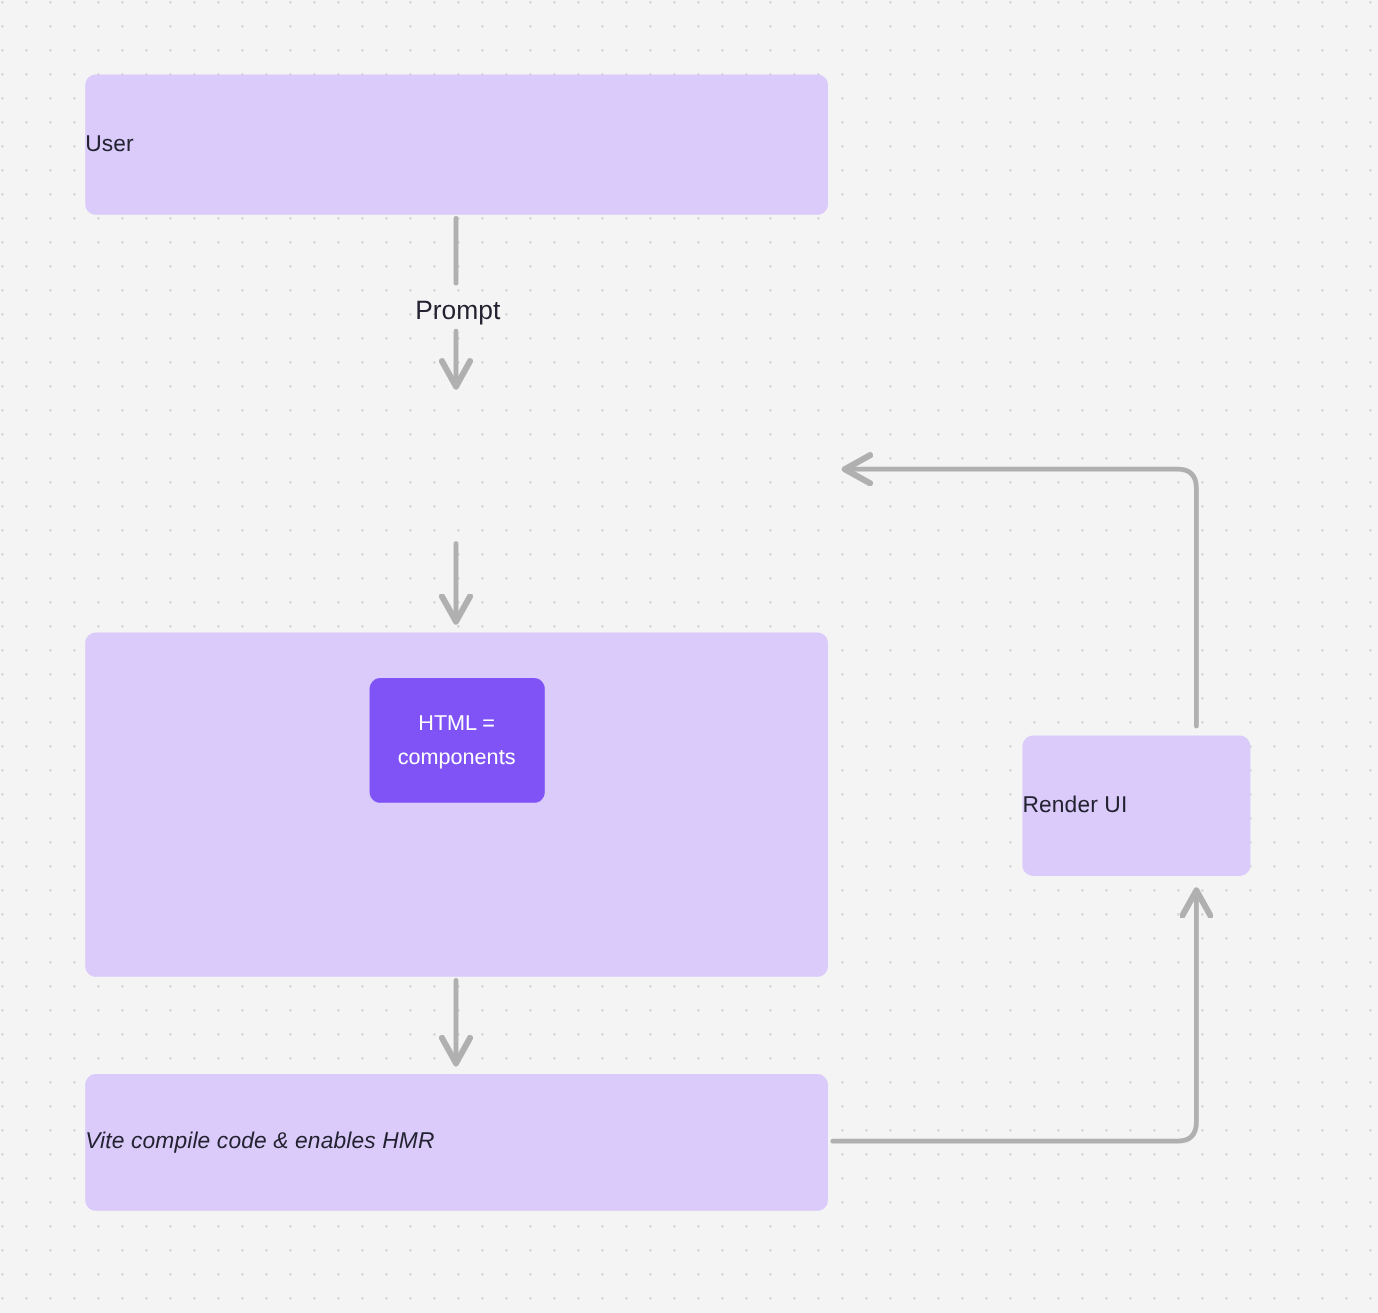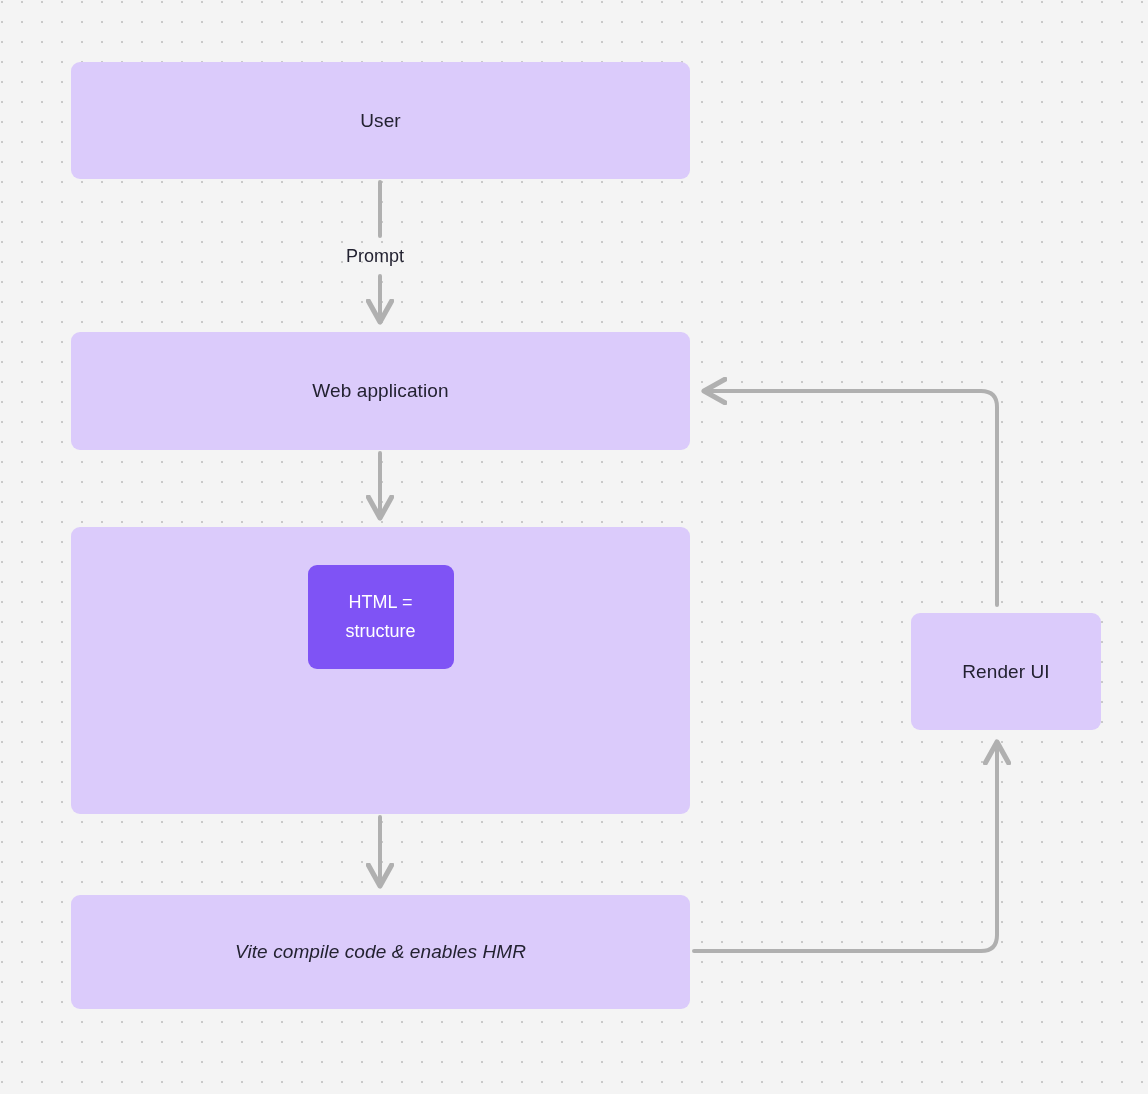--- a/index.html
+++ b/index.html
@@ -23,36 +23,36 @@
     width: 1148px;
     height: 1094px;
   }
   .node {
     position: absolute;
     box-sizing: border-box;
     border-radius: 9px;
     background: #dbcbfb;
     display: flex;
     align-items: center;
-    justify-content: center;
+    justify-content: flex-start;
   }
   .node-label {
     font-size: 19px;
     color: #232231;
     letter-spacing: .1px;
     text-align: center;
     line-height: 1.35;
   }
   
   #node-user      { left: 71px;  top: 62px;  width: 619px; height: 117px; }
   #node-webapp    { left: 71px;  top: 332px; width: 619px; height: 118px; }
   #node-react     { left: 71px;  top: 527px; width: 619px; height: 287px;
                     display: block; }
   #node-vite      { left: 71px;  top: 895px; width: 619px; height: 114px; font-style: italic; }
-  #node-render    { left: 911px; top: 613px; width: 190px; height: 117px; }
+  #node-render    { left: 852px; top: 613px; width: 190px; height: 117px; }
 
   
   .chip-row {
     position: absolute;
     left: 0; top: 38px;
     width: 100%;
     display: flex;
     justify-content: center;
   }
   .chip {
@@ -75,21 +75,21 @@
     position: absolute;
     left: 0;
     top: 188px;
     width: 100%;
     text-align: center;
   }
 
   
   .edge-label {
     position: absolute;
-    font-size: 18px;
+    font-size: 22px;
     color: #232231;
     background: transparent;
     white-space: nowrap;
   }
   #label-prompt { left: 346px; top: 246px; }
 
   svg.edges {
     position: absolute;
     left: 0; top: 0;
     width: 1148px;
@@ -131,28 +131,25 @@
       <path d="M 997 605 L 997 407 Q 997 391 981 391 L 704 391" fill="none" stroke="#b0b0b0" stroke-width="4" stroke-linecap="round" stroke-linejoin="round" marker-end="url(#arrow)"></path>
     </g>
   </svg>
 
   <div class="node" id="node-user">
     <span class="node-label">User</span>
   </div>
 
   <div class="edge-label" id="label-prompt">Prompt</div>
 
-  <div class="node" id="node-webapp">
-    <span class="node-label">Web application</span>
-  </div>
 
   <div class="node" id="node-react">
     <div class="chip-row">
       <div class="chip">
-        <span class="chip-label"><span>HTML =</span><br><span>structure</span></span>
+        <span class="chip-label"><span>HTML =</span><br><span>components</span></span>
       </div>
     </div>
   </div>
 
   <div class="node" id="node-vite">
     <span class="node-label">Vite compile code &amp; enables HMR</span>
   </div>
 
   <div class="node" id="node-render">
     <span class="node-label">Render UI</span>

